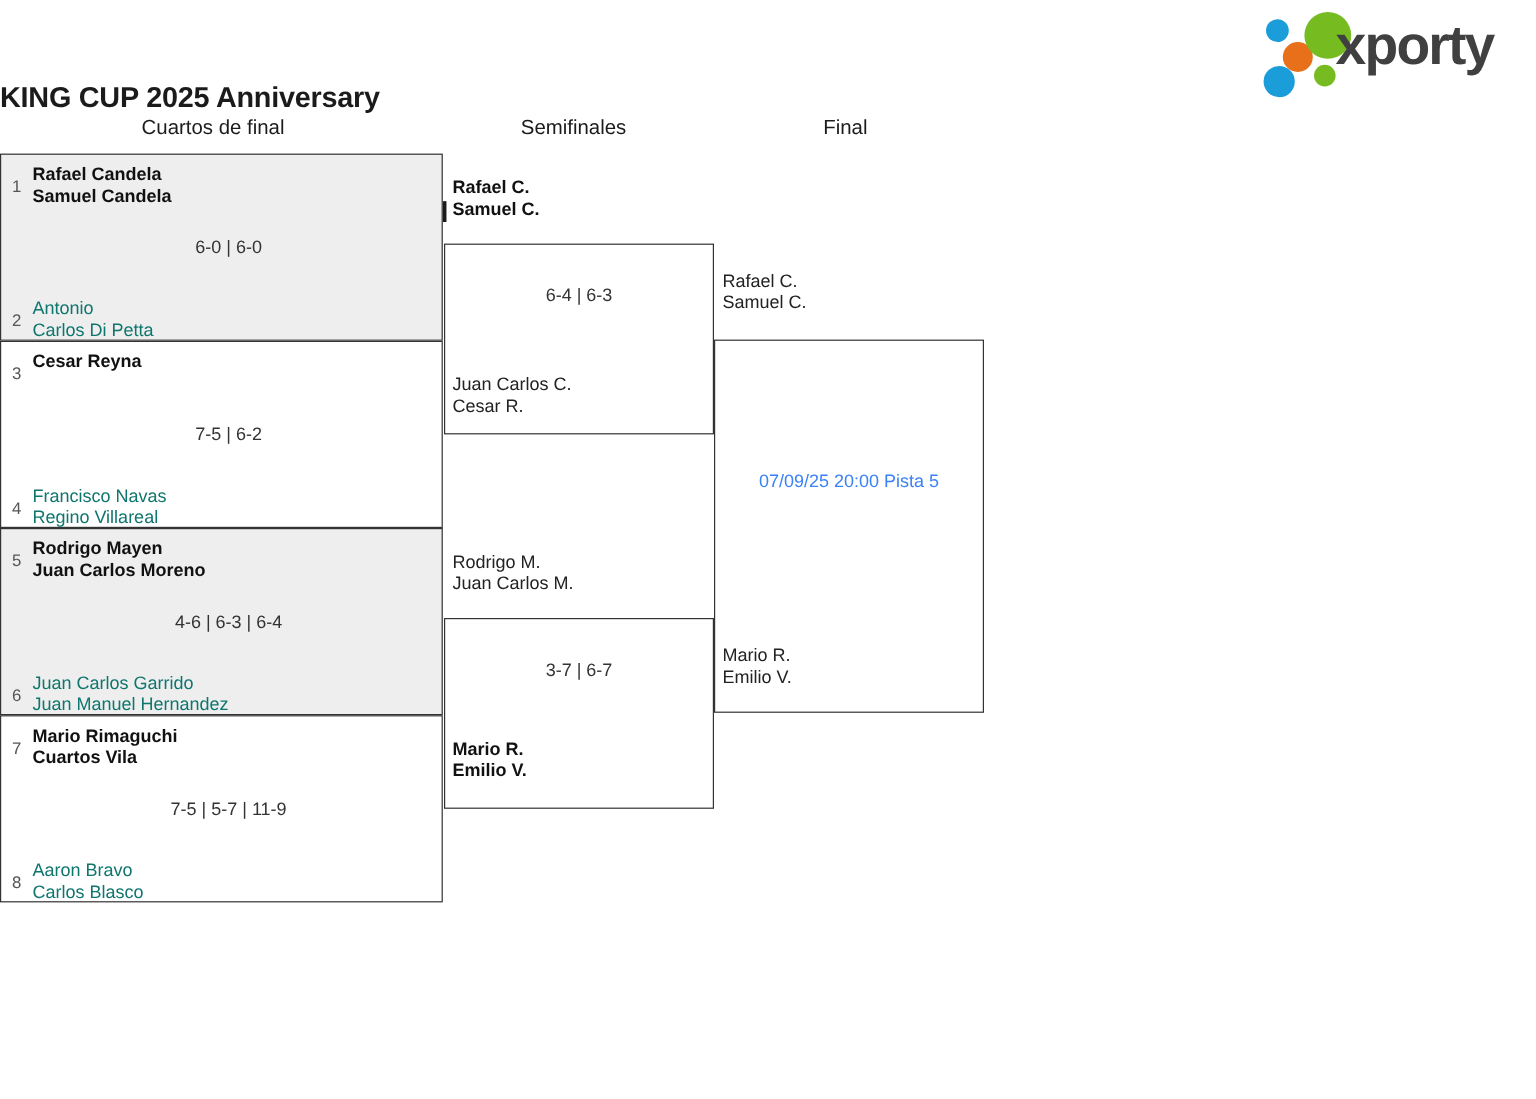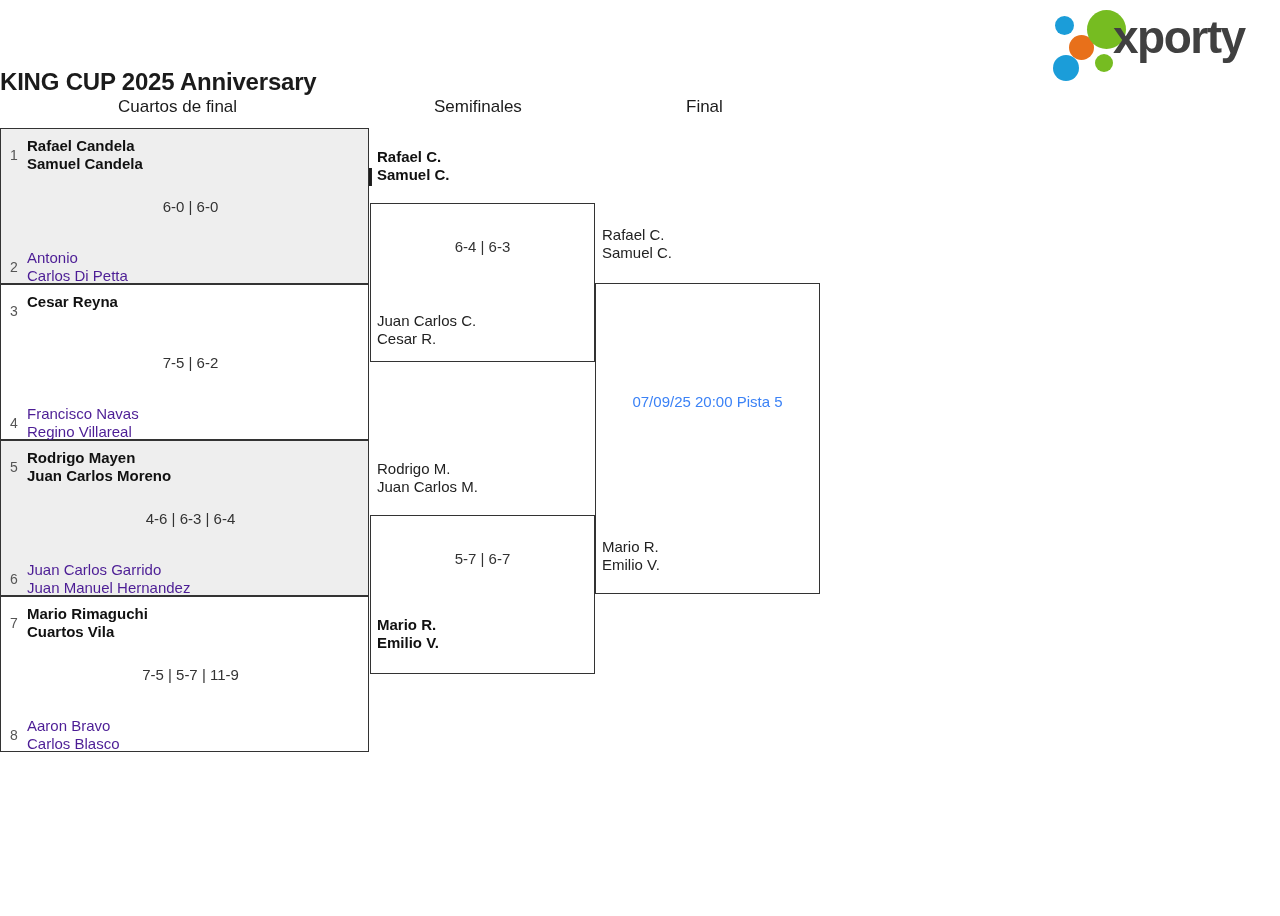--- a/index.html
+++ b/index.html
@@ -101,21 +101,21 @@
   }
   .seed-top { top: 18px; }
   .seed-bot { top: 130px; }
 
   .team-block {
     position: absolute;
     left: 26px;
     right: 6px;
     font-size: 15px;
     line-height: 18px;
-    color: #4c1d95;
+    color: #0f766e;
   }
   .team-block.top { top: 8px; }
   .team-block.bot { top: 120px; }
   .team-block.winner { font-weight: 700; color: #111111; }
   .team-block .player { display: block; white-space: nowrap; }
 
   .qf-score {
     position: absolute;
     left: 12px; right: 0;
     top: 69px;
@@ -289,21 +289,21 @@
   <div class="sf-team" id="sf1-team-bot">
     <span class="player">Juan Carlos C.</span>
     <span class="player">Cesar R.</span>
   </div>
 
   <div class="sf-team" id="sf2-team-top">
     <span class="player">Rodrigo M.</span>
     <span class="player">Juan Carlos M.</span>
   </div>
   <div class="sf-box" id="sf-box-2">
-    <div class="sf-score">5-7 | 6-7</div>
+    <div class="sf-score">3-7 | 6-7</div>
   </div>
   <div class="sf-team winner" id="sf2-team-bot">
     <span class="player">Mario R.</span>
     <span class="player">Emilio V.</span>
   </div>
 
   <div class="final-team" id="final-team-top">
     <span class="player">Rafael C.</span>
     <span class="player">Samuel C.</span>
   </div>

